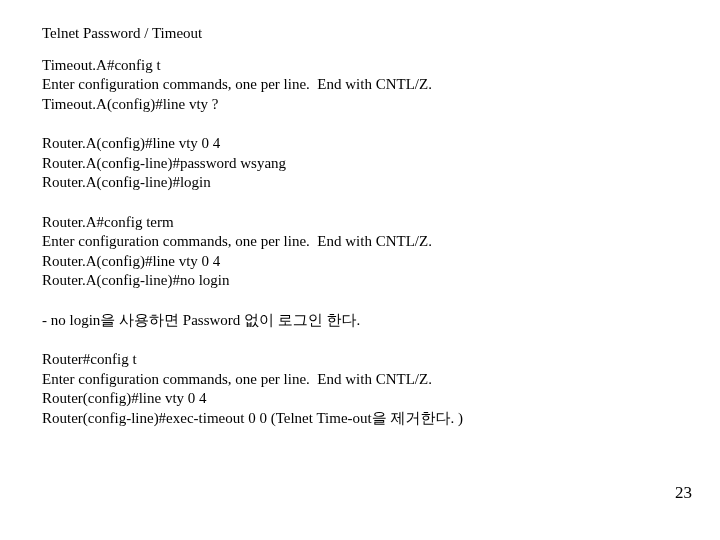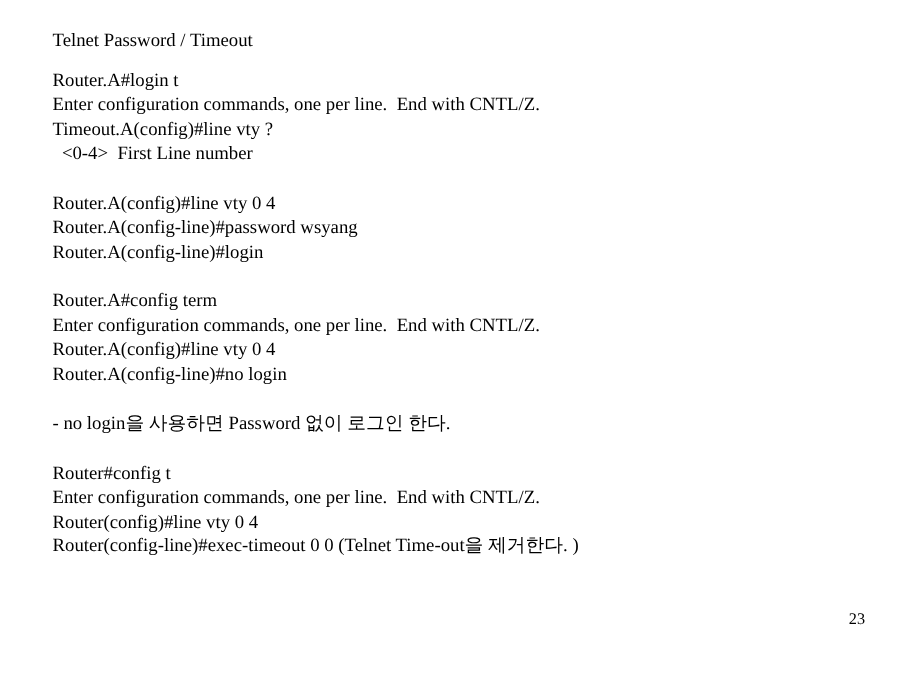--- a/index.html
+++ b/index.html
@@ -25,35 +25,34 @@
   .block {
     margin-bottom: 20px;
   }
   .line {
     white-space: pre;
   }
   .page-num {
     position: absolute;
     right: 28px;
     bottom: 36px;
-    font-size: 13px;
+    font-size: 17px;
   }
 </style>
 </head>
 <body>
 
 <div class="content">
 
   <div class="title">Telnet Password / Timeout</div>
 
   <div class="block">
-    <div class="line">Router.A#login t</div>
+    <div class="line">Timeout.A#config t</div>
     <div class="line">Enter configuration commands, one per line.  End with CNTL/Z.</div>
     <div class="line">Timeout.A(config)#line vty ?</div>
-    <div class="line">  &lt;0-4&gt;  First Line number</div>
   </div>
 
   <div class="block">
     <div class="line">Router.A(config)#line vty 0 4</div>
     <div class="line">Router.A(config-line)#password wsyang</div>
     <div class="line">Router.A(config-line)#login</div>
   </div>
 
   <div class="block">
     <div class="line">Router.A#config term</div>

